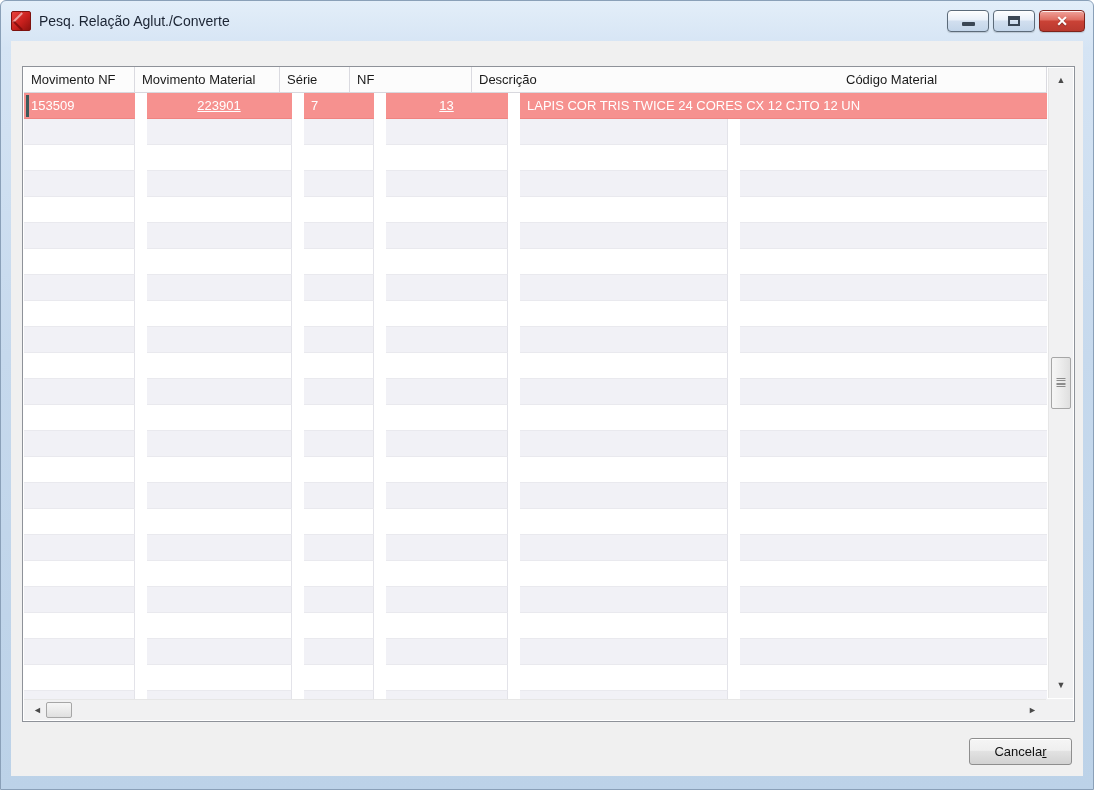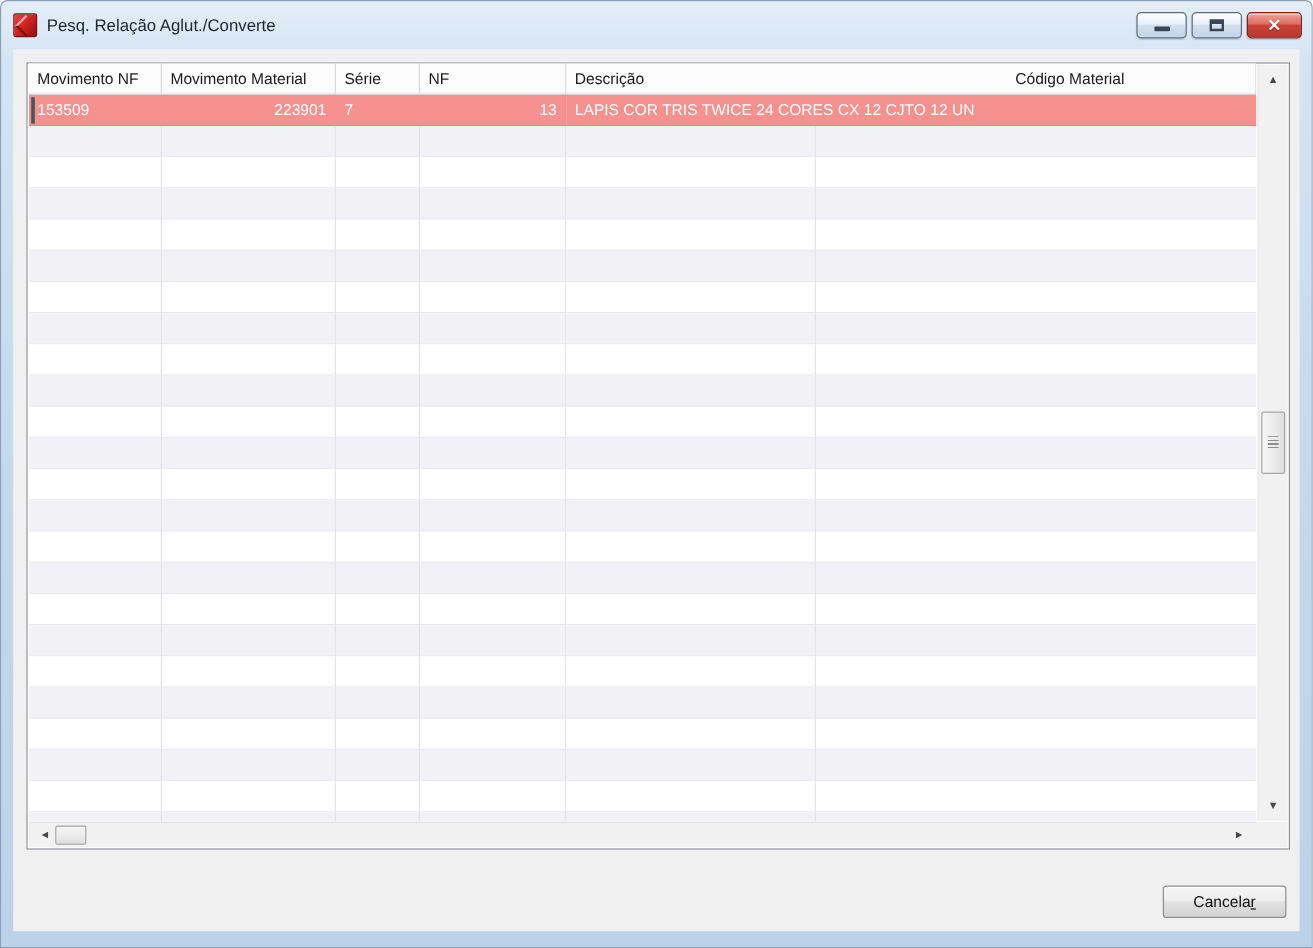--- a/index.html
+++ b/index.html
@@ -28,35 +28,35 @@
   .ctrl.close{width:46px;border-color:#7E231C;
     background:linear-gradient(180deg,#F0A49C 0%,#DF6C60 45%,#CA4236 50%,#B9392F 100%);}
   .glyph-min{width:13px;height:4px;background:#3A4654;border-radius:1px;margin-top:6px;}
   .glyph-max{width:12px;height:10px;border:2px solid #3A4654;border-top-width:4px;background:transparent;}
   .glyph-x{color:#fff;font-size:14px;font-weight:bold;line-height:1;text-shadow:0 1px 1px rgba(0,0,0,.35);}
 
   
   .client{position:absolute;left:10px;right:10px;top:40px;bottom:13px;background:#F0F0F0;}
 
   
-  .grid{position:absolute;left:11px;top:11px;width:1053px;height:656px;
+  .grid{position:absolute;left:11px;top:25px;width:1053px;height:656px;
     border:1px solid #8E9299;background:#fff;}
   .grid-main{position:absolute;left:1px;top:0;right:27px;bottom:22px;overflow:hidden;background:#fff;}
   .grid-header{display:flex;height:26px;background:#FCFCFC;border-bottom:1px solid #D8D8DE;}
   .hcell{flex:0 0 auto;padding:0 7px;line-height:25px;font-size:13px;color:#1a1a1a;
     border-right:1px solid #DADAE0;overflow:hidden;white-space:nowrap;}
   .hcell.last{flex:1 1 auto;border-right:none;}
   .grid-body{position:relative;}
-  .row{display:flex;height:26px;}
+  .row{display:flex;height:26px;gap:12px;}
   .row.alt .cell{background:#F1F1F6;}
   .cell{flex:0 0 auto;padding:0 7px;line-height:25px;font-size:13px;color:#222;
     border-right:1px solid #E3E3E9;border-bottom:1px solid #E9E9EE;
     overflow:hidden;white-space:nowrap;background:#fff;}
   .cell.last{flex:1 1 auto;border-right:none;}
-  .cell.r{text-align:right;}
+  .cell.r{text-align:center;text-decoration:underline;}
   .row.selected{position:relative;}
   .row.selected .cell{background:#F6918F;color:#fff;border-color:#F6918F;border-bottom-color:#F08380;}
   .row.selected::before{content:"";position:absolute;left:2px;top:2px;bottom:2px;width:3px;background:#3E5A5A;}
 
   
   .vscroll{position:absolute;top:1px;right:1px;width:25px;bottom:23px;background:#F1F1F2;border-left:1px solid #E6E6E6;}
   .hscroll{position:absolute;left:1px;bottom:1px;right:28px;height:21px;background:#F1F1F2;border-top:1px solid #E6E6E6;}
   .corner{position:absolute;right:1px;bottom:1px;width:27px;height:21px;background:#F1F1F2;}
   .sb-arrow{position:absolute;font-size:9px;color:#4A4A4A;line-height:1;}
   .vscroll .up{top:8px;left:50%;transform:translateX(-50%);}

